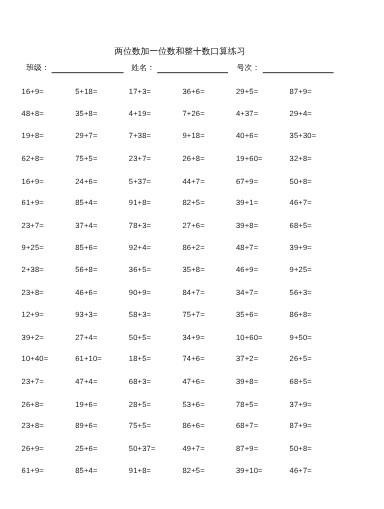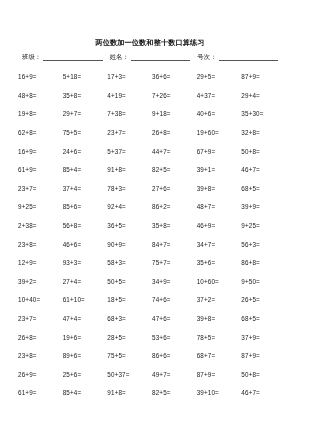--- a/index.html
+++ b/index.html
@@ -17,21 +17,21 @@
   .sheet {
     width: 300px;
     height: 424px;
     box-sizing: border-box;
     padding: 0;
     position: relative;
   }
   .worksheet-title {
     text-align: center;
     font-size: 7.2px;
-    font-weight: bold;
+    font-weight: normal;
     letter-spacing: 0.1px;
     margin: 0;
     padding-top: 38px;
     line-height: 9px;
     color: #111111;
   }
   .header-row {
     display: flex;
     align-items: flex-end;
     justify-content: center;

